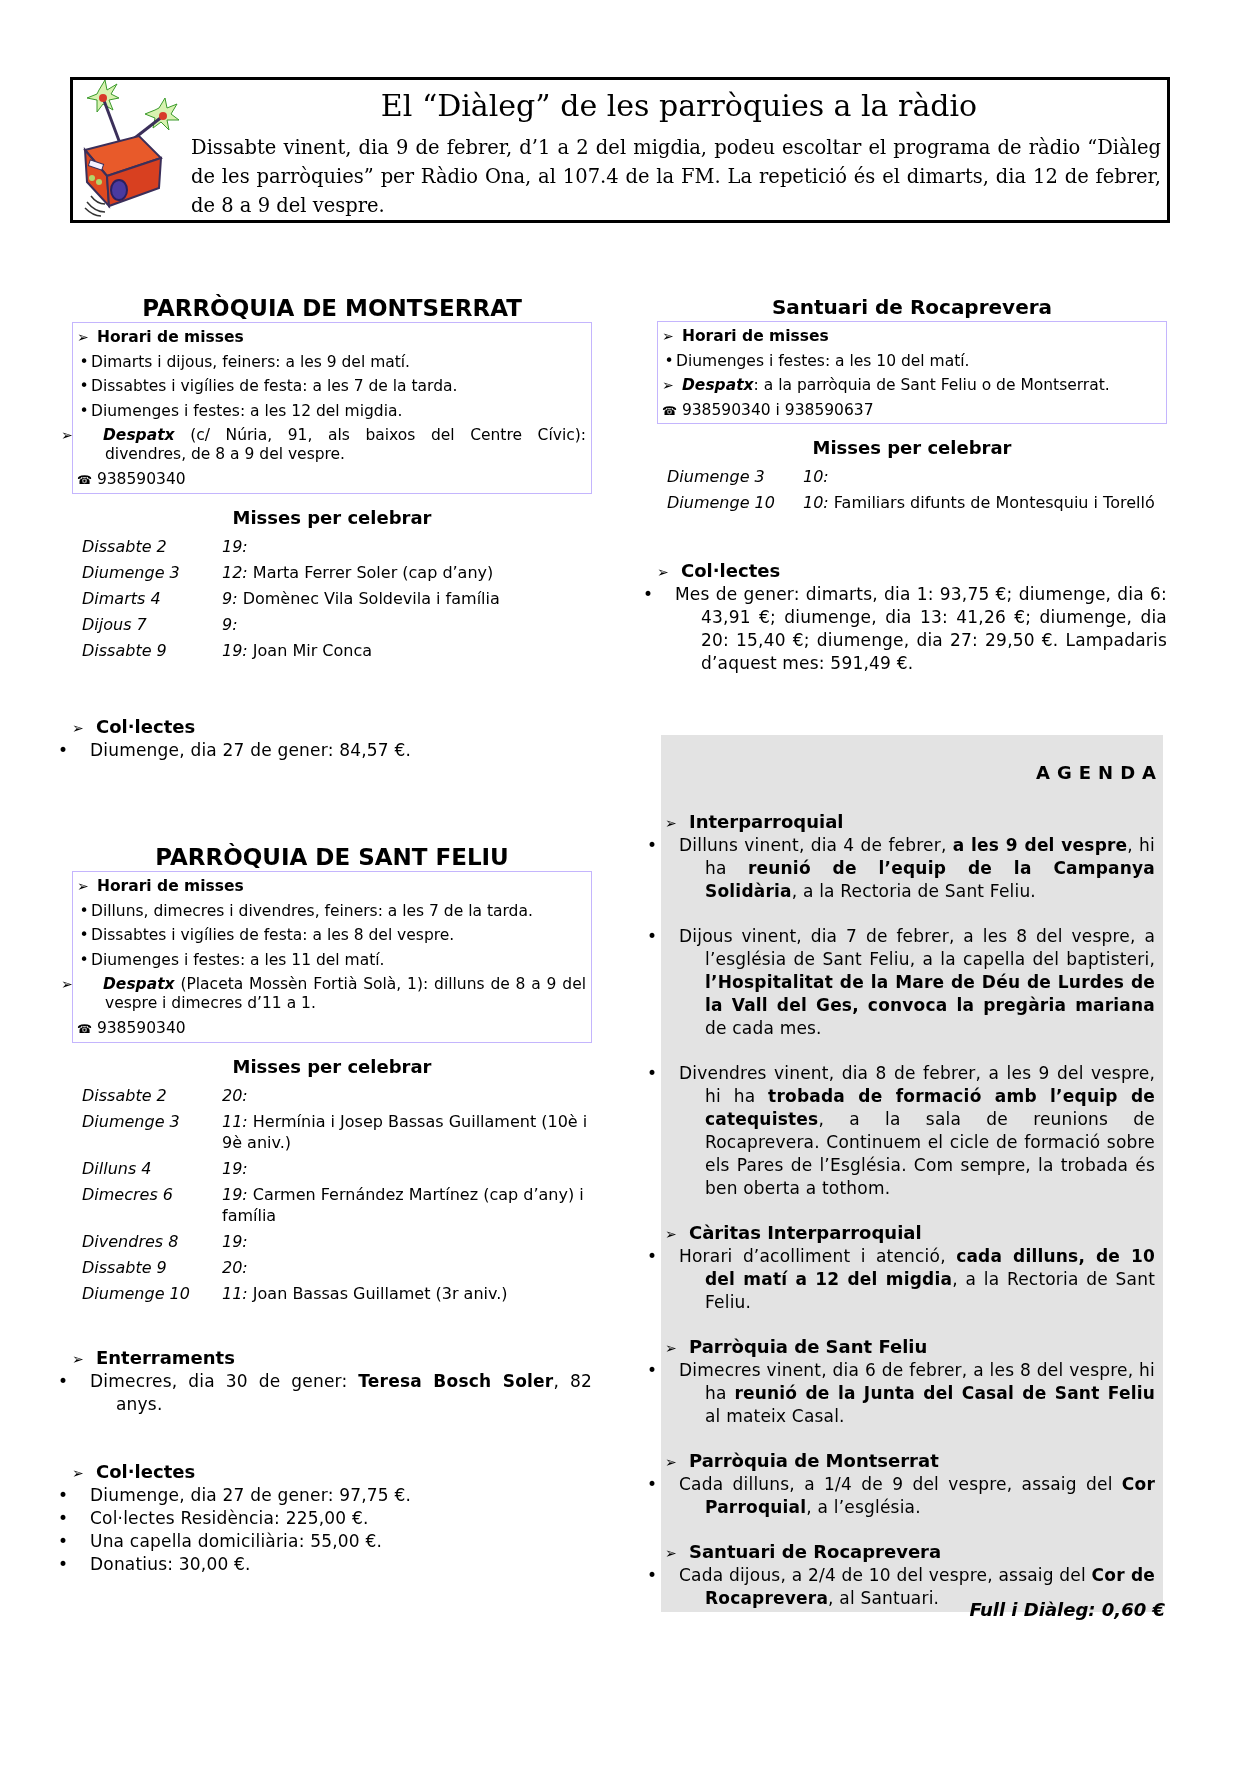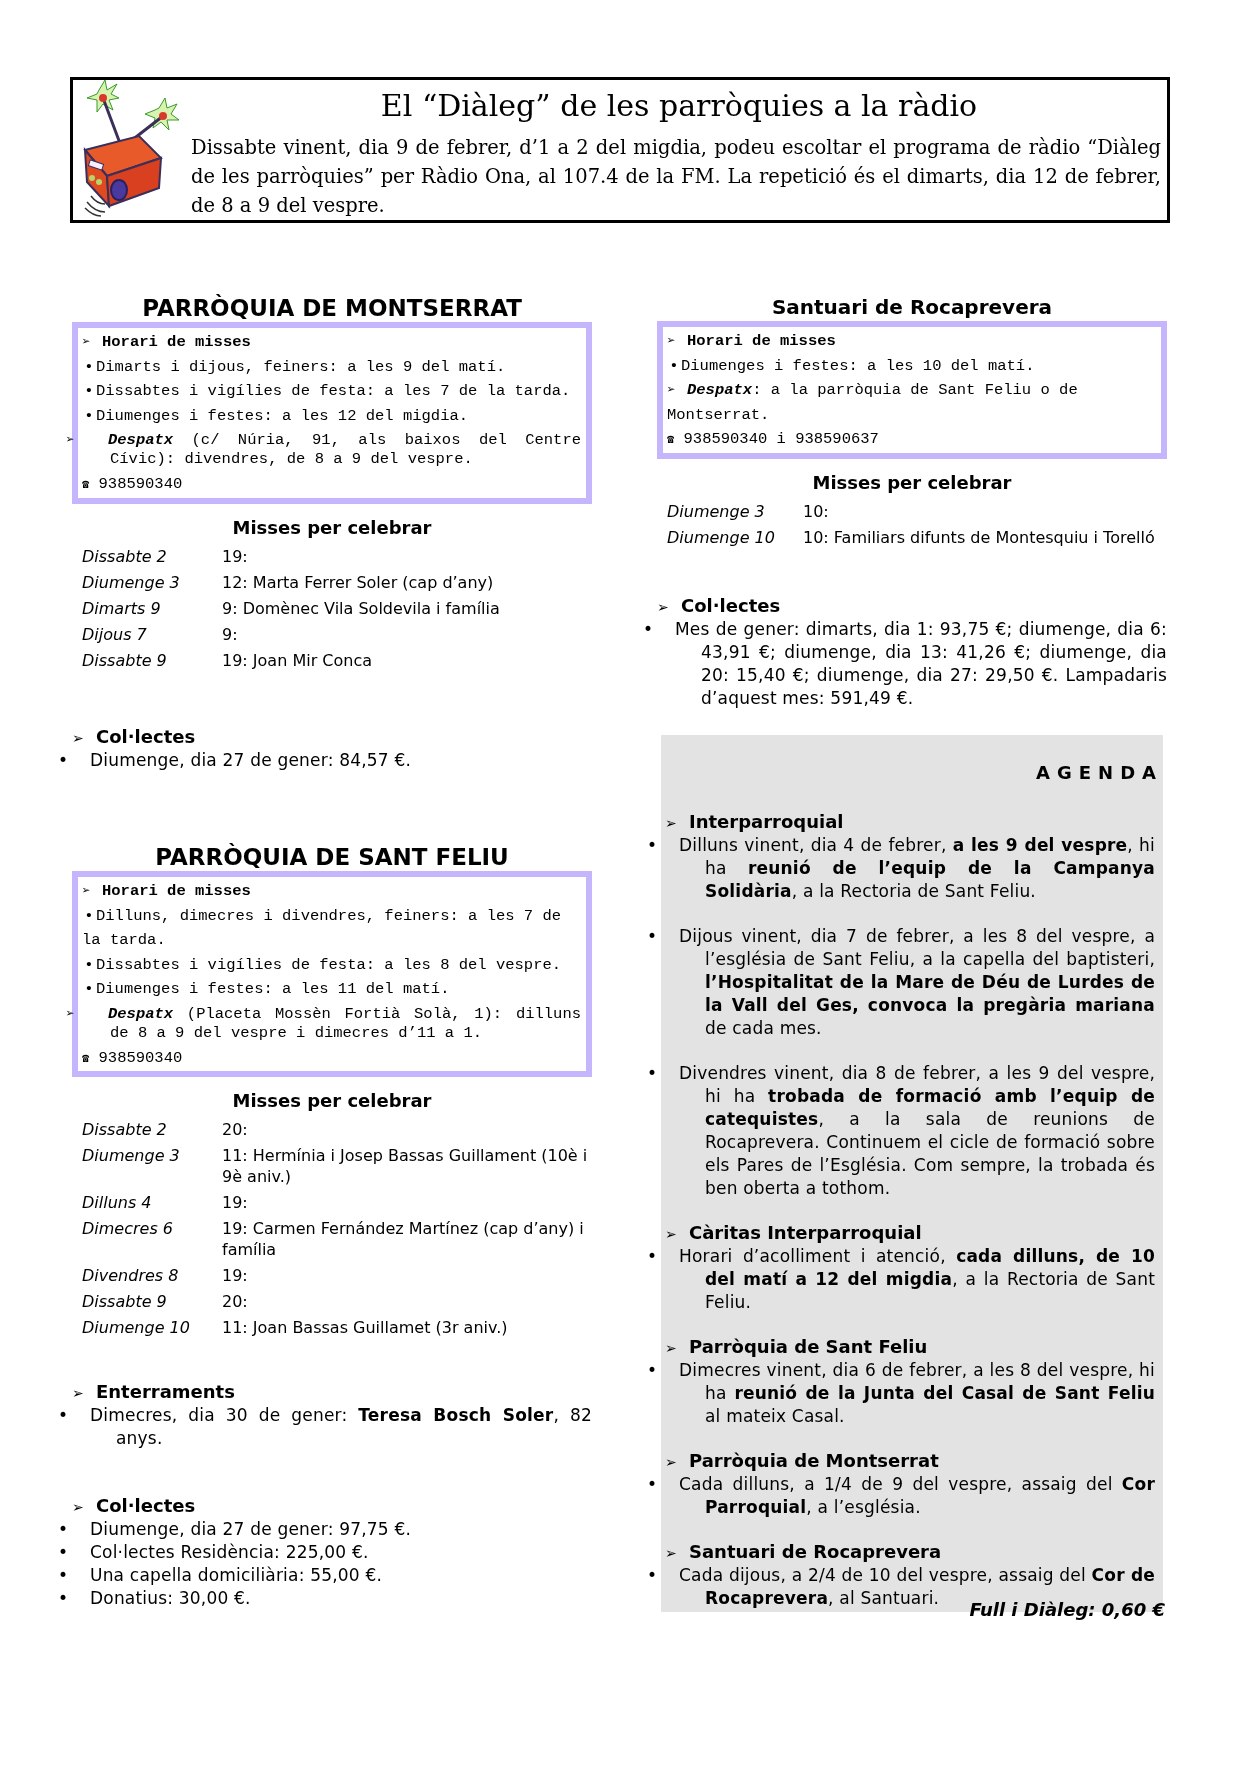--- a/index.html
+++ b/index.html
@@ -11,33 +11,33 @@
   .banner .title { position: absolute; left: 120px; right: 2px; top: 8px; text-align: center; font-family: "DejaVu Serif", serif; font-size: 30px; line-height: 36px; }
   .banner .body { position: absolute; left: 118px; right: 6px; top: 53px; font-family: "DejaVu Serif", serif; font-size: 19.5px; line-height: 29px; text-align: justify; }
 
   
   .col { position: absolute; font-size: 16px; }
   .col-left { left: 72px; width: 520px; }
   .col-right { left: 657px; width: 510px; }
 
   .sec-title { text-align: center; font-weight: bold; font-size: 23px; line-height: 28px; }
   .sec-title.small { font-size: 20px; }
-  .infobox { border: 6px solid #c4b5fd; padding: 2px 5px 0 4px; font-size: 15.5px; line-height: 24.5px; font-family: Liberation Mono, monospace; }
+  .infobox { border: 1px solid #c4b5fd; padding: 2px 5px 0 4px; font-size: 15.5px; line-height: 24.5px; }
   .infobox .hdr { font-weight: bold; }
   .arrow { display: inline-block; width: 20px; font-size: 14px; }
   .bullet { display: inline-block; width: 14px; text-align: center; }
   .hang { padding-left: 28px; text-indent: -22px; line-height: 19px; padding-top: 3px; padding-bottom: 3px; text-align: justify; }
   .hang em { font-weight: bold; }
 
   .sub-title { text-align: center; font-weight: bold; font-size: 18px; line-height: 24px; margin-top: 12px; }
   .mass-table { margin-left: 10px; margin-top: 4px; font-size: 16px; }
   .mass-row { display: flex; line-height: 21px; padding: 2px 0 3px 0; justify-content: flex-end; }
   .mass-day { width: 140px; font-style: italic; flex: none; }
   .mass-detail { flex: 1; }
-  .mass-time { }
+  .mass-time { font-style: italic; }
 
   .block-head { font-weight: bold; font-size: 18px; line-height: 22px; }
   .block-head .arrow { width: 24px; font-weight: normal; }
   .para { font-size: 17px; line-height: 23px; padding-left: 44px; text-indent: -40px; text-align: justify; letter-spacing: 0.2px; }
   .para b { font-weight: bold; }
 
   .agenda { position: absolute; left: 661px; top: 735px; width: 502px; height: 877px; background: #e3e3e3; box-sizing: border-box; padding: 26px 0 0 0; }
   .agenda-title { text-align: right; font-weight: bold; font-size: 18px; letter-spacing: 7px; line-height: 24px; margin-bottom: 26px; }
   .agenda .block-head { padding-left: 4px; }
   .agenda .para { padding-right: 8px; }
@@ -83,21 +83,21 @@
   <div class="mass-table">
     <div class="mass-row">
         <span class="mass-day">Dissabte 2</span>
         <span class="mass-detail"><span class="mass-time">19:</span><span></span></span>
       </div>
     <div class="mass-row">
         <span class="mass-day">Diumenge 3</span>
         <span class="mass-detail"><span class="mass-time">12:</span><span> Marta Ferrer Soler (cap d’any)</span></span>
       </div>
     <div class="mass-row">
-        <span class="mass-day">Dimarts 9</span>
+        <span class="mass-day">Dimarts 4</span>
         <span class="mass-detail"><span class="mass-time">9:</span><span> Domènec Vila Soldevila i família</span></span>
       </div>
     <div class="mass-row">
         <span class="mass-day">Dijous 7</span>
         <span class="mass-detail"><span class="mass-time">9:</span><span></span></span>
       </div>
     <div class="mass-row">
         <span class="mass-day">Dissabte 9</span>
         <span class="mass-detail"><span class="mass-time">19:</span><span> Joan Mir Conca</span></span>
       </div>

